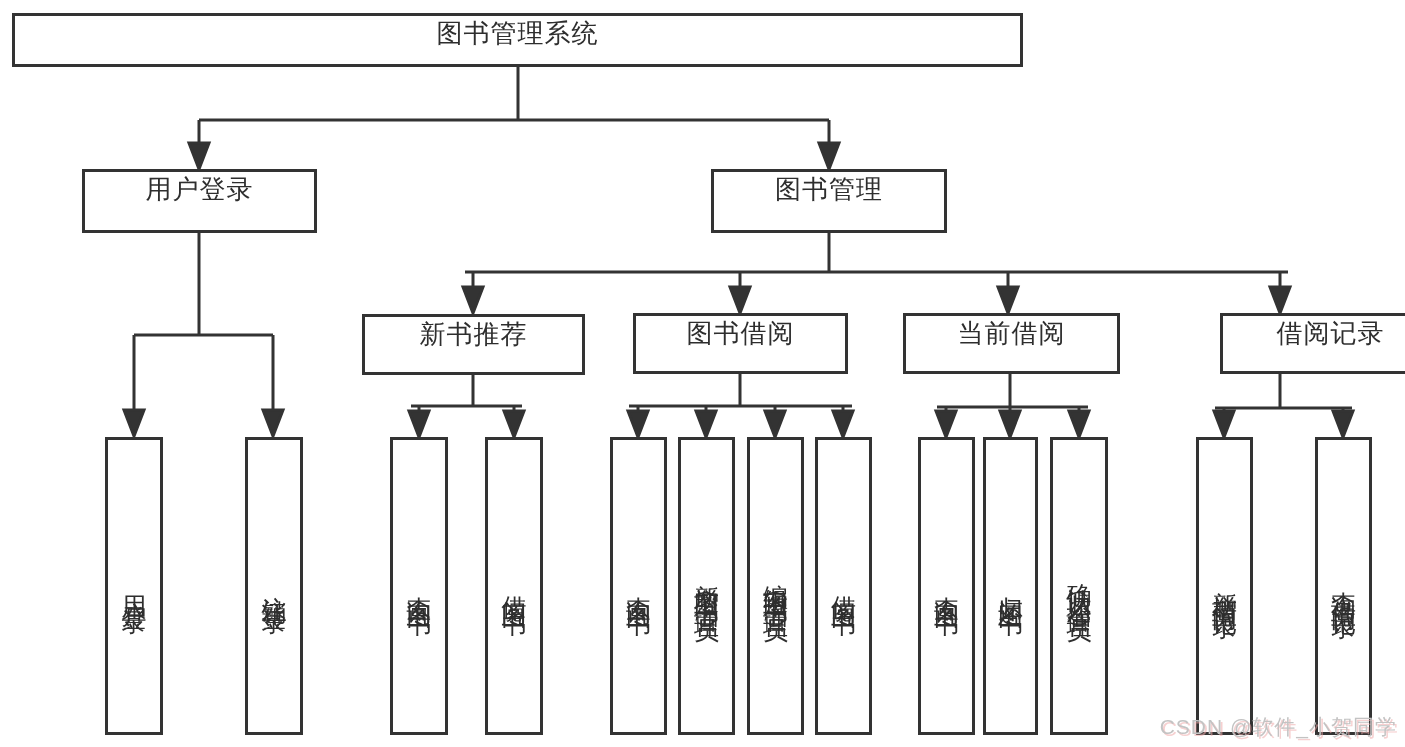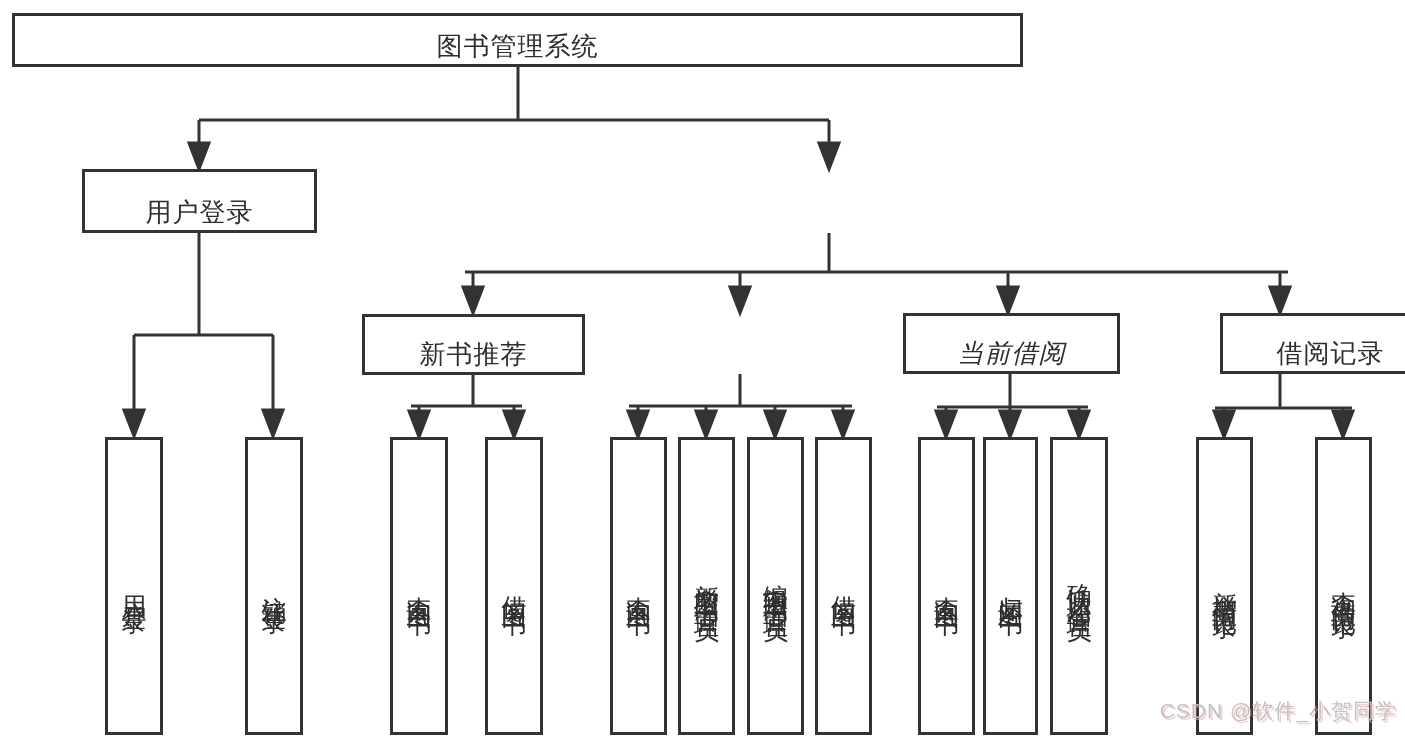--- a/index.html
+++ b/index.html
@@ -3,33 +3,33 @@
 <meta charset="utf-8">
 <style>
   html,body{margin:0;padding:0;background:#ffffff;}
   #stage{
     position:relative;width:1405px;height:747px;background:#ffffff;
     font-family:"Liberation Sans","DejaVu Sans",sans-serif;color:#2e2e2e;overflow:hidden;
   }
   #connectors{position:absolute;left:0;top:0;z-index:1;}
   .box{
     position:absolute;box-sizing:border-box;border:3px solid #333333;background:#ffffff;
-    display:flex;align-items:flex-end;justify-content:center;
+    display:flex;align-items:flex-start;justify-content:center;
     font-size:26px;letter-spacing:1px;z-index:2;white-space:nowrap;
   }
   .vbox{
     position:absolute;box-sizing:border-box;border:3px solid #333333;background:#ffffff;
     display:flex;align-items:center;justify-content:center;z-index:2;
   }
   .vtext{
     writing-mode:vertical-lr;text-orientation:mixed;
     font-size:25px;letter-spacing:5px;line-height:1;white-space:nowrap;
   }
   .watermark{
-    position:absolute;right:8px;bottom:22px;z-index:5;
+    position:absolute;right:8px;bottom:6px;z-index:5;
     font-size:21px;letter-spacing:1px;color:#c3c3c3;
     text-shadow:2px 2px 0 rgba(238,170,170,0.55);
   }
 </style>
 </head>
 <body>
 
 <div id="stage">
 
   <svg id="connectors" width="1405" height="747" viewBox="0 0 1405 747">
@@ -84,25 +84,31 @@
     </g>
   </svg>
 
   <div class="box" style="left:12px;top:13px;width:1011px;height:54px;">
     <span>图书管理系统</span>
   </div>
 
   <div class="box" style="left:82px;top:169px;width:235px;height:64px;">
     <span>用户登录</span>
   </div>
+  <div class="box" style="left:711px;top:169px;width:236px;height:64px;">
+    <span>图书管理</span>
+  </div>
 
   <div class="box" style="left:362px;top:314px;width:223px;height:61px;">
     <span>新书推荐</span>
   </div>
-  <div class="box" style="left:903px;top:313px;width:217px;height:61px;font-style:italic;">
+  <div class="box" style="left:633px;top:313px;width:215px;height:61px;">
+    <span>图书借阅</span>
+  </div>
+  <div class="box" style="left:903px;top:313px;width:217px;height:61px;">
     <span>当前借阅</span>
   </div>
   <div class="box" style="left:1172px;top:313px;width:221px;height:61px;margin-left:48px;">
     <span>借阅记录</span>
   </div>
 
   <div class="vbox" style="left:105px;top:437px;width:58px;height:298px;">
     <span class="vtext">用户登录</span>
   </div>
   <div class="vbox" style="left:245px;top:437px;width:58px;height:298px;">

